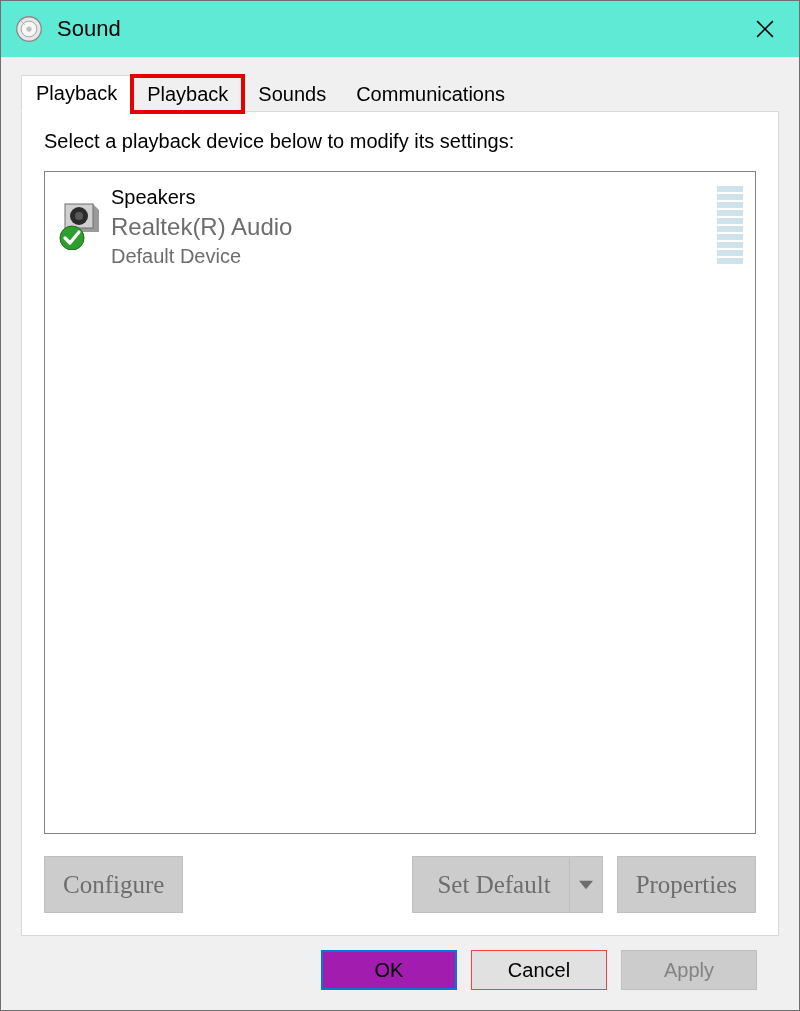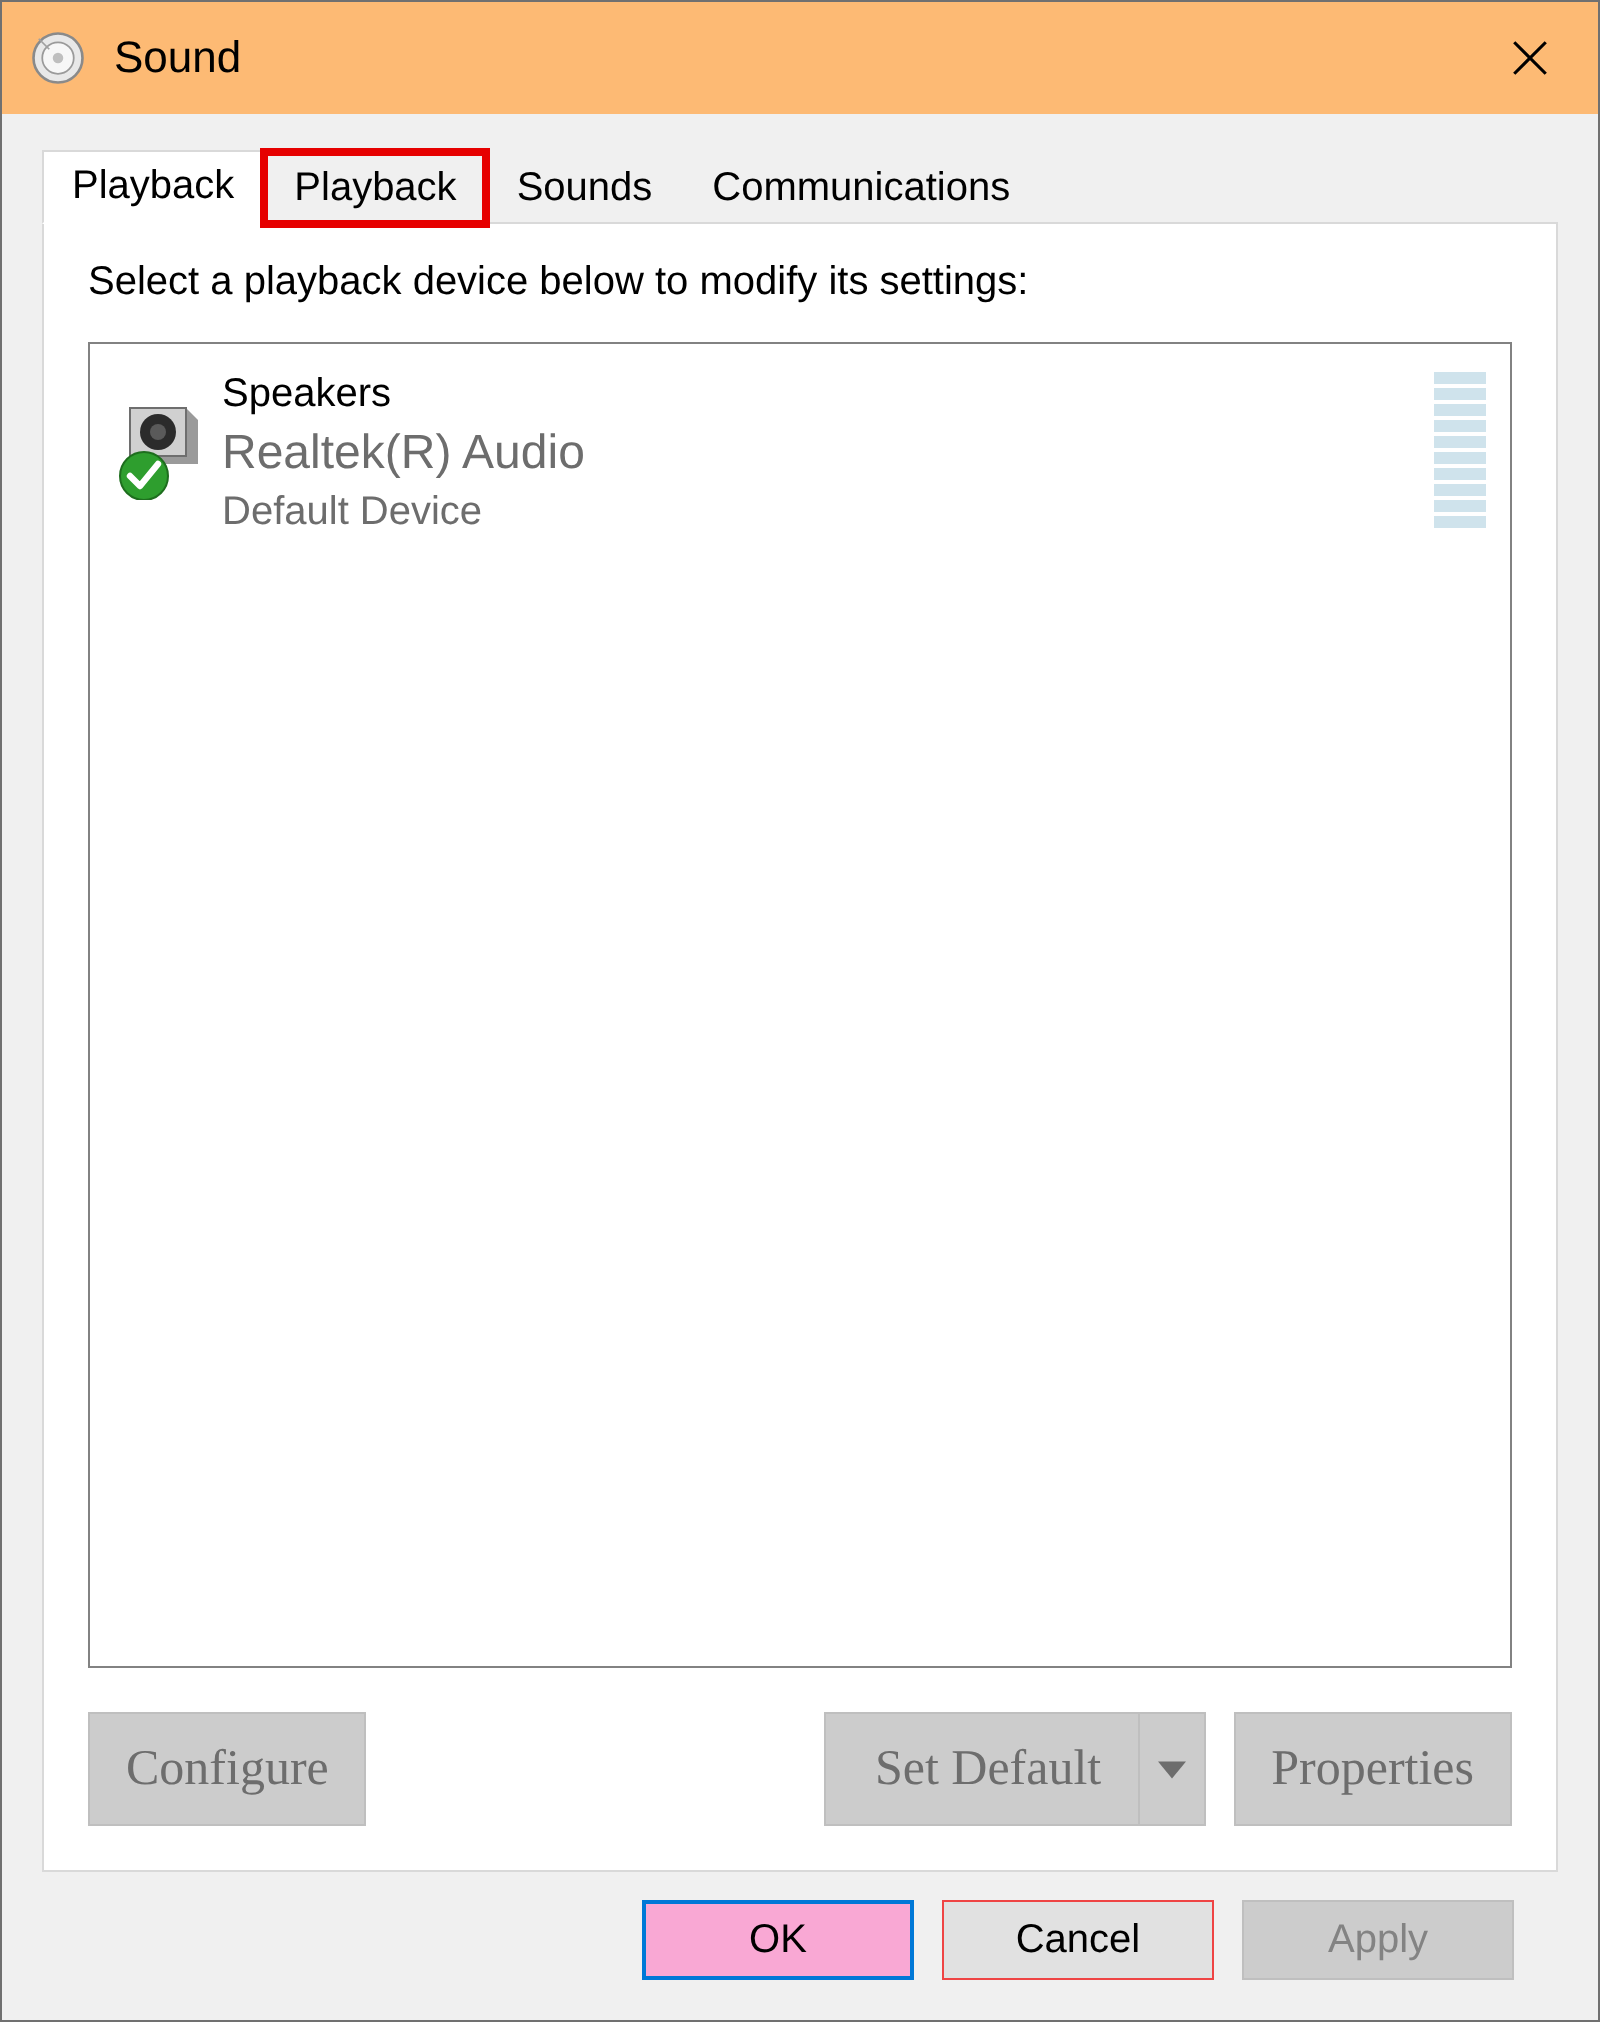--- a/index.html
+++ b/index.html
@@ -17,21 +17,21 @@
     display: flex;
     flex-direction: column;
     background: #fff;
   }
   
   .titlebar {
     display: flex;
     align-items: center;
     height: 56px;
     padding: 0 4px 0 14px;
-    background: #fdba74;
+    background: #5eead4;
   }
   .title-icon {
     width: 28px; height: 28px;
     margin-right: 14px;
     flex: 0 0 auto;
   }
   .title-text {
     flex: 1 1 auto;
     font-size: 22px;
   }
@@ -179,21 +179,21 @@
     height: 40px;
     width: 136px;
     font-size: 20px;
     background: #e1e1e1;
     border: 1px solid #ef4444;
     display: inline-flex; align-items: center; justify-content: center;
     cursor: pointer;
   }
   .dlg-btn.default {
     border: 2px solid #0078d7;
-    background: #f9a8d4;
+    background: #a21caf;
   }
   .dlg-btn.disabled {
     background: #ccc;
     border-color: #bfbfbf;
     color: #838383;
     cursor: default;
   }
 </style>
 </head>
 <body>

